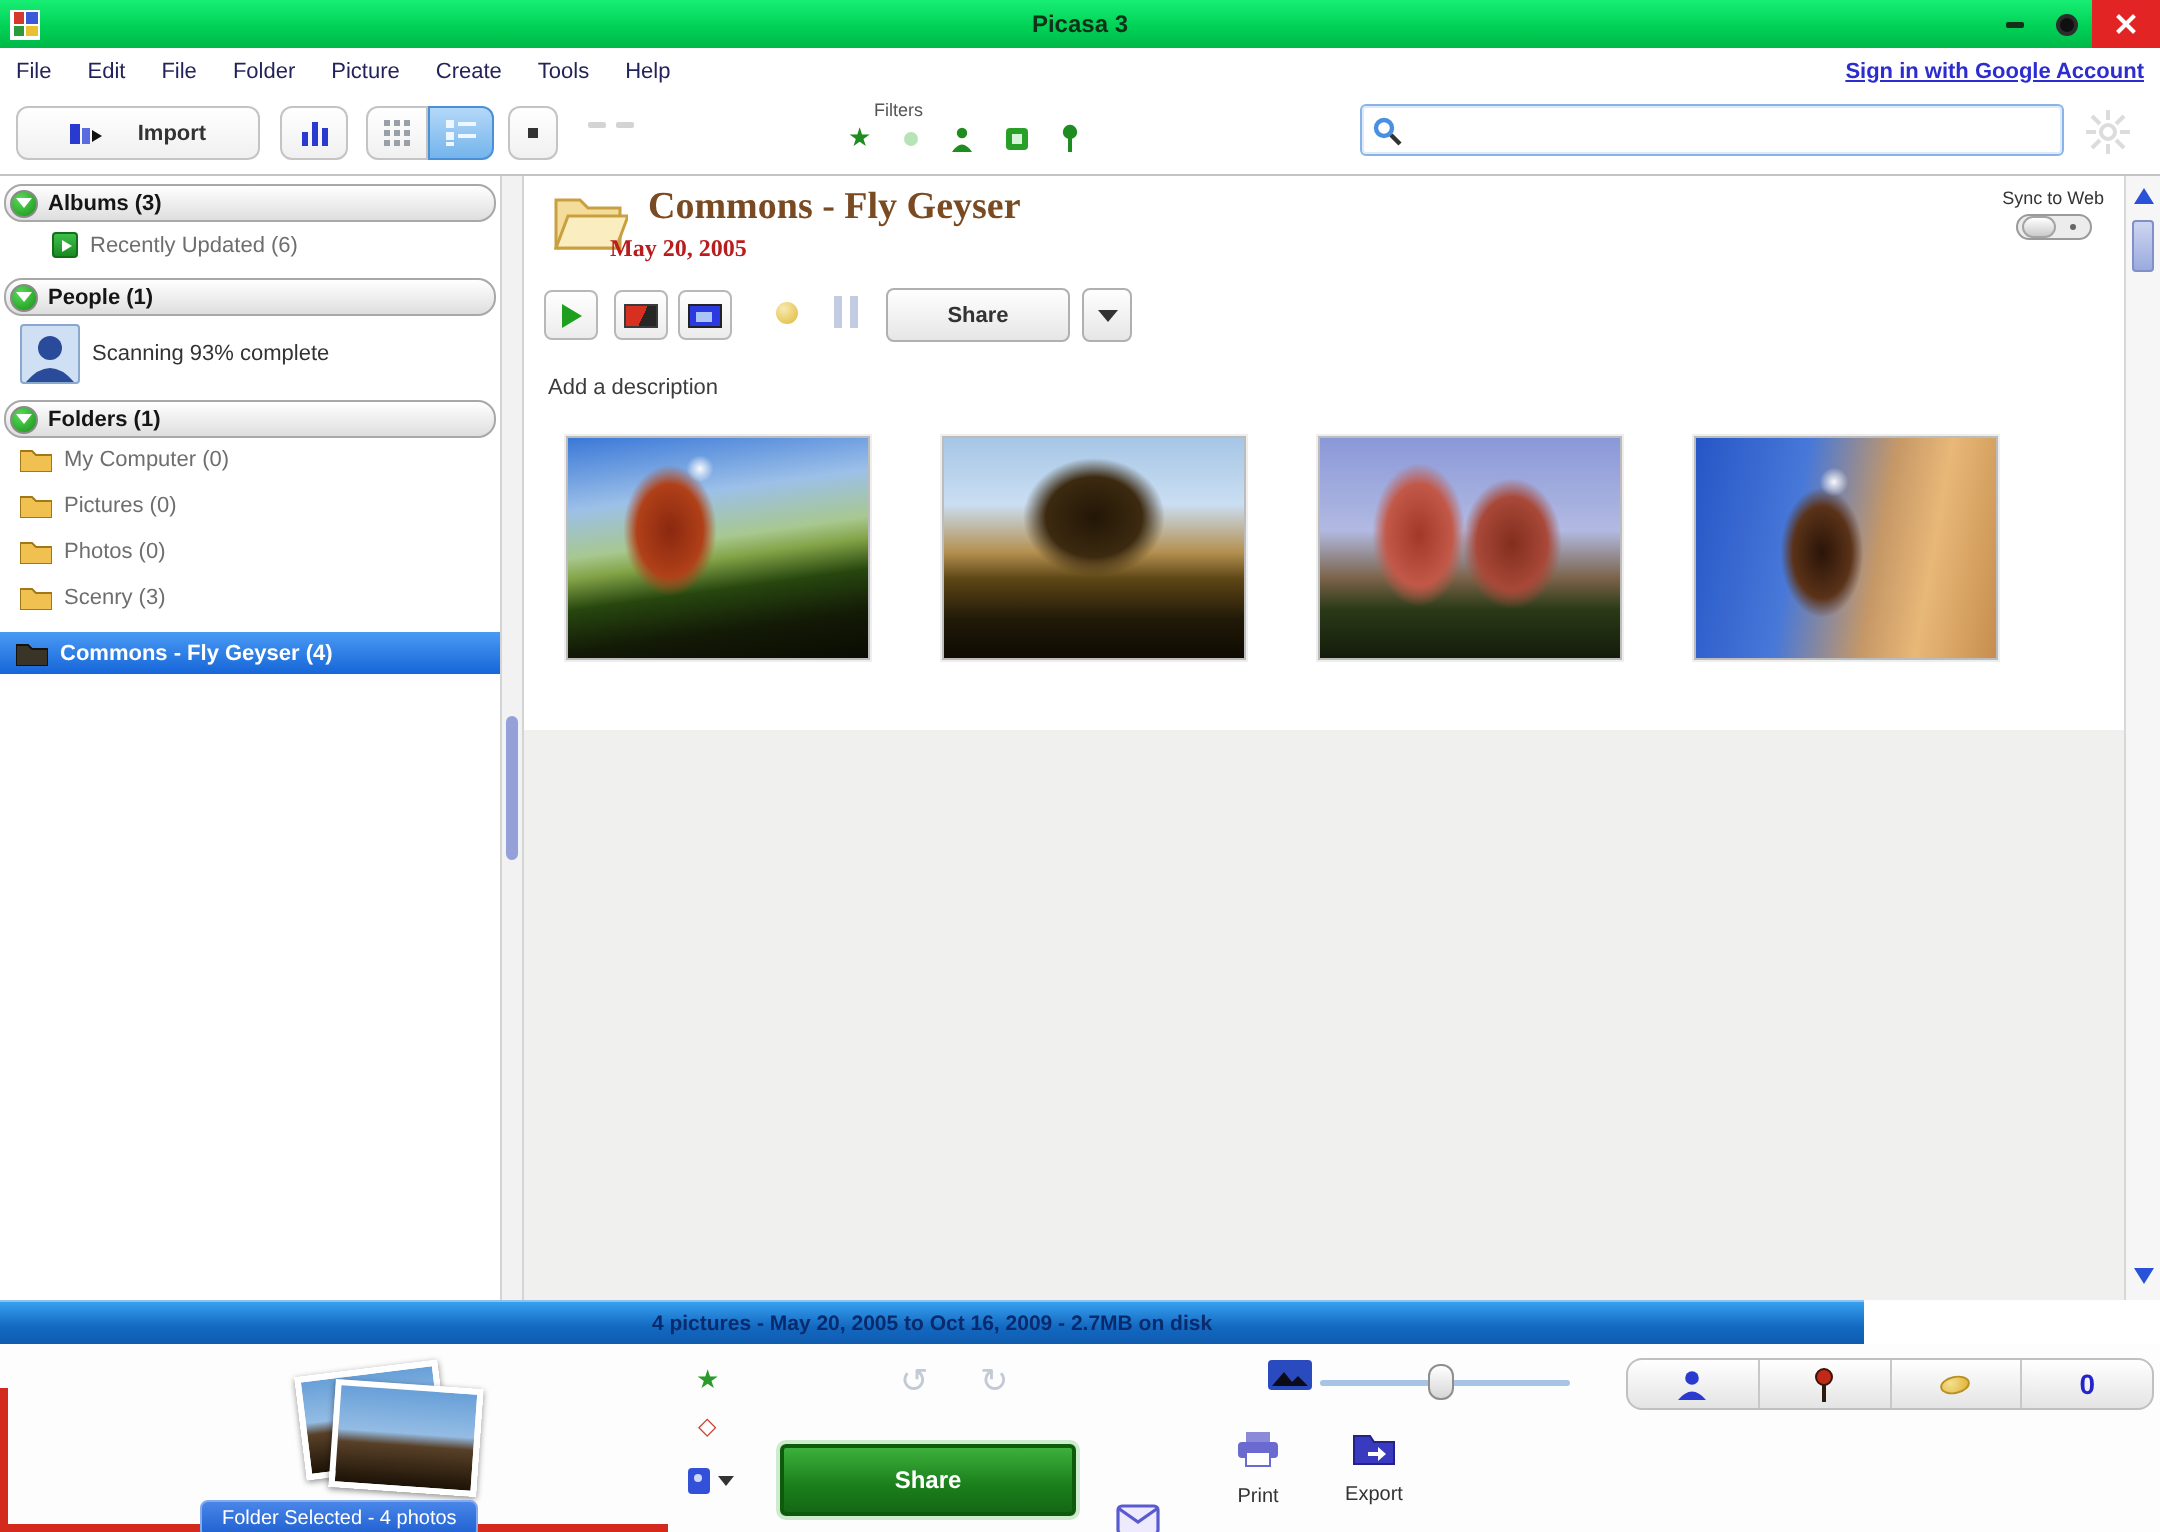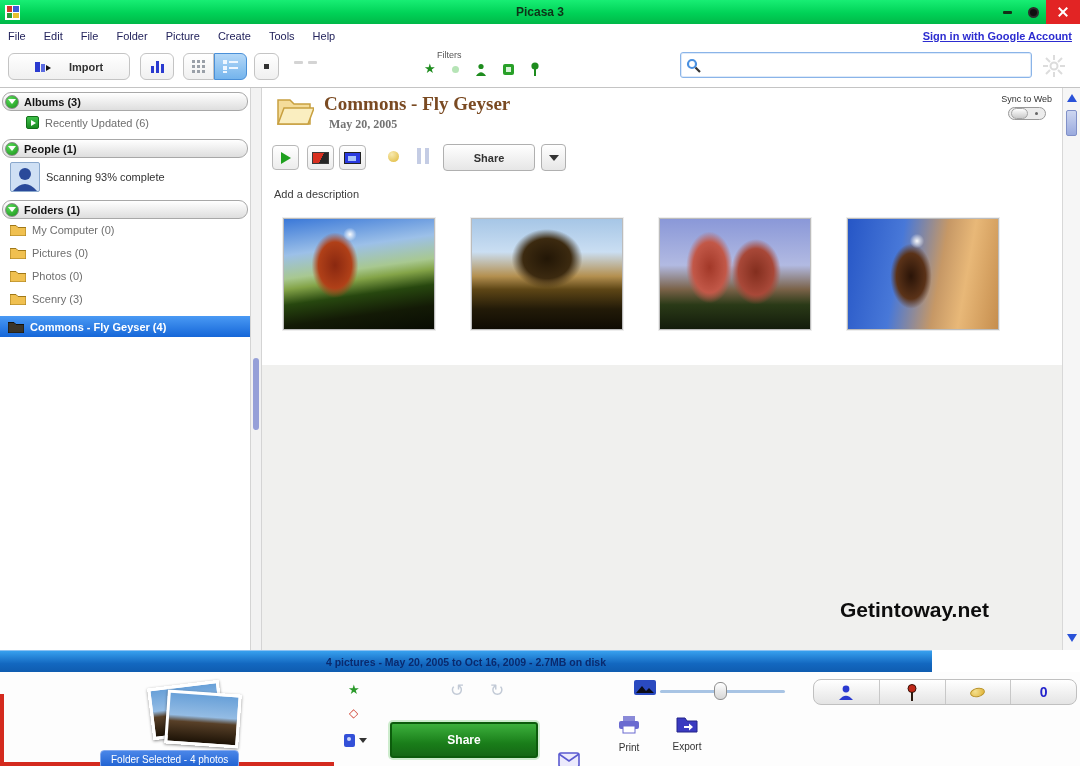--- a/index.html
+++ b/index.html
@@ -92,22 +92,22 @@
   .divider { position:absolute; left:250px; top:0; width:12px; height:562px; background:#f2f2f2;
     border-left:1px solid #d4d4d4; border-right:1px solid #d4d4d4; }
   .divider .thumb { position:absolute; left:2px; top:270px; width:6px; height:72px; background:#96a0d8; border-radius:3px; }
 
   
   .content { position:absolute; left:262px; top:0; width:800px; height:562px; background:#fff; }
   .content .gray-lower { position:absolute; left:0; top:277px; width:800px; height:285px; background:#f0f0ee; }
   .hdr-folder { position:absolute; left:14px; top:8px; }
   .album-title { position:absolute; left:50px; top:5px; font-family:Liberation Serif, serif;
     font-size:19px; font-weight:bold; color:#7a4a22;margin-left:12px; }
-  .album-date { position:absolute; left:67px; top:29px; font-family:"Liberation Serif", serif;
-    font-size:12px; font-weight:bold; color:#737373; }
+  .album-date { position:absolute; left:43px; top:29px; font-family:"Liberation Serif", serif;
+    font-size:12px; font-weight:bold; color:#b91c1c; }
   .sync-label { position:absolute; right:10px; top:6px; font-size:9px; color:#333; }
   .sync-toggle { position:absolute; right:16px; top:19px; width:38px; height:13px; border:1px solid #9a9a9a;
     border-radius:7px; background:#ececec; }
   .sync-toggle .knob { position:absolute; left:2px; top:0px; width:17px; height:11px; border-radius:6px;
     background:linear-gradient(#fff,#cacaca); border:1px solid #a4a4a4; }
   .sync-toggle .dot { position:absolute; right:7px; top:4px; width:3px; height:3px; background:#666; border-radius:50%; }
   .act-btn { position:absolute; top:57px; width:27px; height:25px; border:1px solid #b8b8b8; border-radius:4px;
     background:linear-gradient(#ffffff,#ececec); display:flex; align-items:center; justify-content:center; }
   .play-glyph { width:0; height:0; border-top:6px solid transparent; border-bottom:6px solid transparent; border-left:10px solid #1ea01e; }
   .pic-red { width:17px; height:12px; border:1px solid #3a3a3a; background:linear-gradient(115deg,#d83020 55%,#262626 55%); }
@@ -424,21 +424,20 @@
       <div class="share-small">Share</div>
       <div class="share-arrow"></div>
 
       <div class="add-desc">Add a description</div>
 
       <div class="thumb-img t1"></div>
       <div class="thumb-img t2"></div>
       <div class="thumb-img t3"></div>
       <div class="thumb-img t4"></div>
 
-      <div class="watermark">Getintoway.net</div>
     </div>
 
     <div class="v-scroll">
       <div class="v-up"></div>
       <div class="v-thumb"></div>
       <div class="v-down"></div>
     </div>
   </div>
 
   <div class="statusbar">4 pictures - May 20, 2005 to Oct 16, 2009 - 2.7MB on disk</div>

